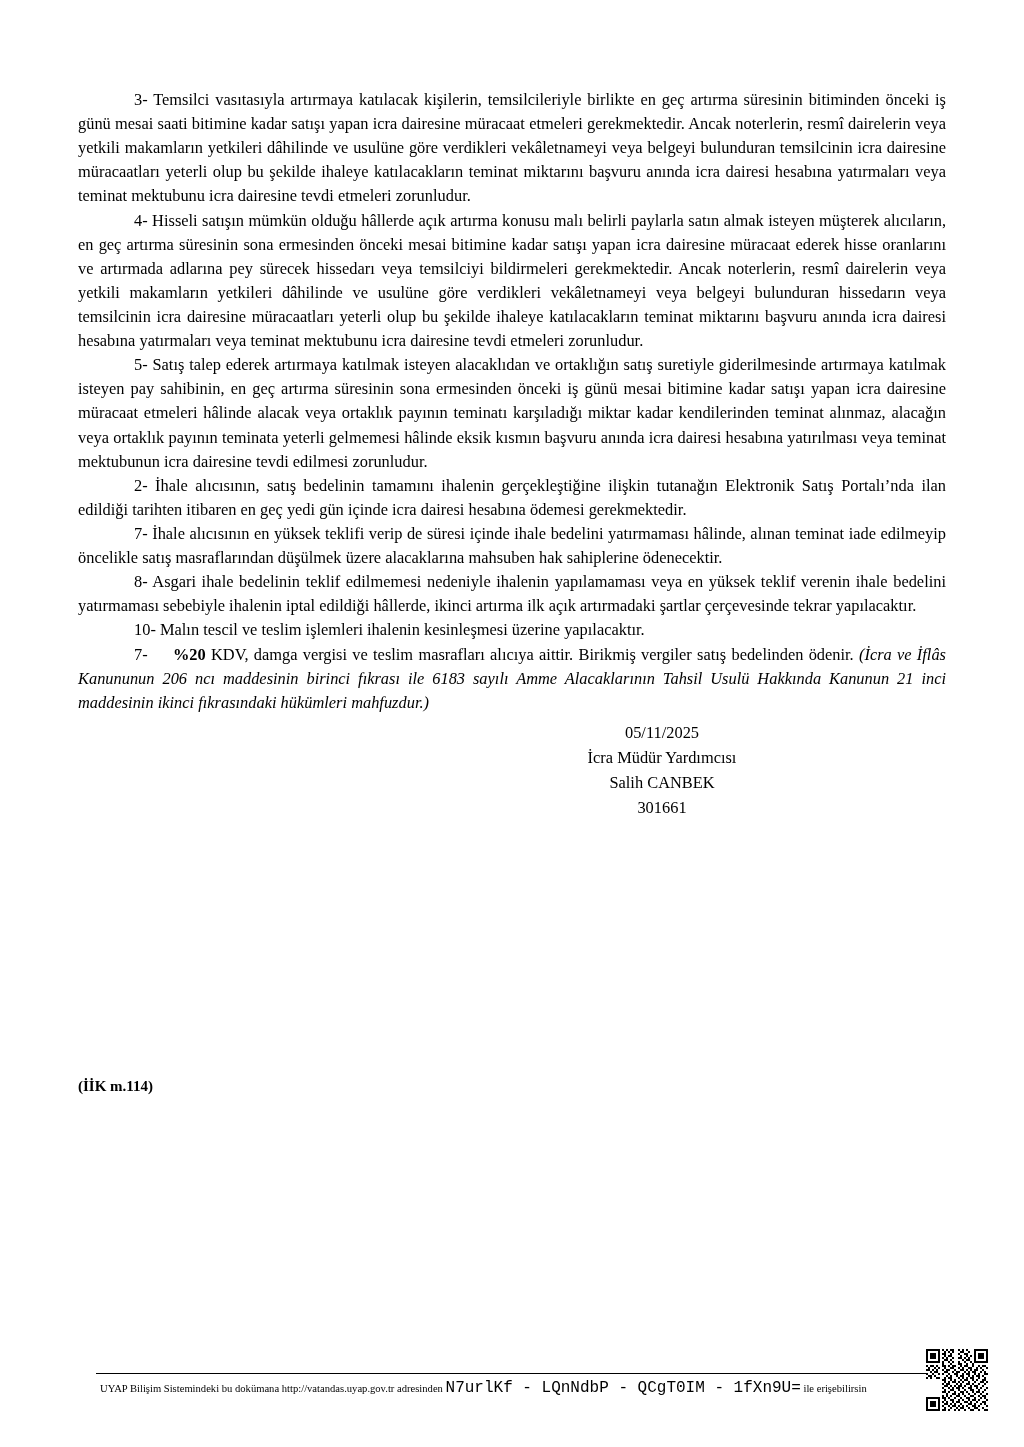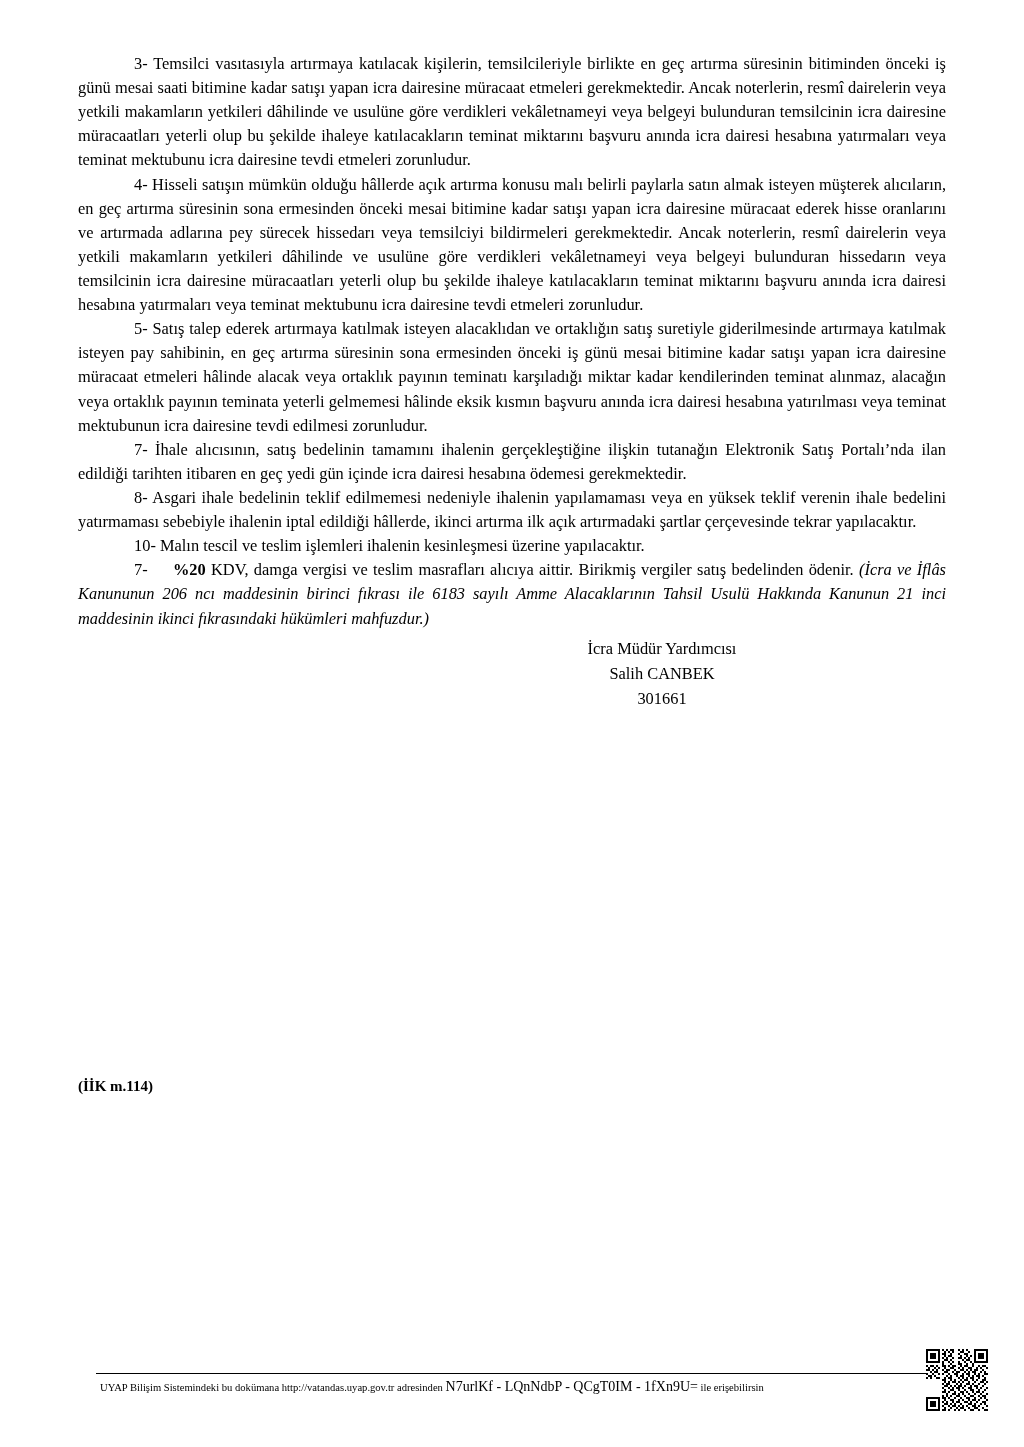--- a/index.html
+++ b/index.html
@@ -13,21 +13,21 @@
     position: relative;
     font-family: "Liberation Serif", serif;
     color: #000000;
   }
   .page {
     position: absolute;
     left: 0; top: 0;
     width: 1024px;
     height: 1447px;
     box-sizing: border-box;
-    padding: 52px 78px 0 78px;
+    padding: 88px 78px 0 78px;
   }
   .body-text {
     font-size: 16.4px;
     line-height: 1.47;
     text-align: justify;
     text-justify: inter-word;
   }
   .body-text p {
     margin: 0 0 0 0;
     text-indent: 56px;
@@ -72,54 +72,56 @@
   }
   .footer-line {
     position: absolute;
     left: 100px;
     top: 6px;
     font-size: 10.6px;
     white-space: nowrap;
     font-family: "Liberation Serif", serif;
   }
   .footer-line .code {
-    font-family: Liberation Serif, serif;
-    font-size: 14px;
+    font-family: Liberation Mono, monospace;
+    font-size: 16px;
     letter-spacing: 0px;
   }
   .qr {
     position: absolute;
     right: 36px;
     bottom: 20px;
     width: 62px;
     height: 62px;
   }
   .qr svg { display: block; }
 </style>
 </head>
 <body>
 
 <div class="page">
 
   <div class="body-text">
     <p>3- Temsilci vasıtasıyla artırmaya katılacak kişilerin, temsilcileriyle birlikte en geç artırma süresinin bitiminden önceki iş günü mesai saati bitimine kadar satışı yapan icra dairesine müracaat etmeleri gerekmektedir. Ancak noterlerin, resmî dairelerin veya yetkili makamların yetkileri dâhilinde ve usulüne göre verdikleri vekâletnameyi veya belgeyi bulunduran temsilcinin icra dairesine müracaatları yeterli olup bu şekilde ihaleye katılacakların teminat miktarını başvuru anında icra dairesi hesabına yatırmaları veya teminat mektubunu icra dairesine tevdi etmeleri zorunludur.</p>
     <p>4- Hisseli satışın mümkün olduğu hâllerde açık artırma konusu malı belirli paylarla satın almak isteyen müşterek alıcıların, en geç artırma süresinin sona ermesinden önceki mesai bitimine kadar satışı yapan icra dairesine müracaat ederek hisse oranlarını ve artırmada adlarına pey sürecek hissedarı veya temsilciyi bildirmeleri gerekmektedir. Ancak noterlerin, resmî dairelerin veya yetkili makamların yetkileri dâhilinde ve usulüne göre verdikleri vekâletnameyi veya belgeyi bulunduran hissedarın veya temsilcinin icra dairesine müracaatları yeterli olup bu şekilde ihaleye katılacakların teminat miktarını başvuru anında icra dairesi hesabına yatırmaları veya teminat mektubunu icra dairesine tevdi etmeleri zorunludur.</p>
     <p>5- Satış talep ederek artırmaya katılmak isteyen alacaklıdan ve ortaklığın satış suretiyle giderilmesinde artırmaya katılmak isteyen pay sahibinin, en geç artırma süresinin sona ermesinden önceki iş günü mesai bitimine kadar satışı yapan icra dairesine müracaat etmeleri hâlinde alacak veya ortaklık payının teminatı  karşıladığı miktar kadar kendilerinden teminat alınmaz, alacağın veya ortaklık payının teminata yeterli gelmemesi hâlinde eksik kısmın başvuru anında icra dairesi hesabına yatırılması veya teminat mektubunun icra dairesine tevdi edilmesi zorunludur.</p>
-    <p>7- İhale alıcısının, satış bedelinin tamamını ihalenin gerçekleştiğine ilişkin tutanağın Elektronik Satış Portalı’nda ilan edildiği tarihten itibaren en geç yedi gün içinde icra dairesi hesabına ödemesi gerekmektedir.</p>
+    <p>2- İhale alıcısının, satış bedelinin tamamını ihalenin gerçekleştiğine ilişkin tutanağın Elektronik Satış Portalı’nda ilan edildiği tarihten itibaren en geç yedi gün içinde icra dairesi hesabına ödemesi gerekmektedir.</p>
+    <p>7- İhale alıcısının en yüksek teklifi verip de süresi içinde ihale bedelini yatırmaması hâlinde, alınan teminat iade edilmeyip öncelikle satış masraflarından düşülmek üzere alacaklarına mahsuben hak sahiplerine ödenecektir.</p>
     <p>8- Asgari ihale bedelinin teklif edilmemesi nedeniyle ihalenin yapılamaması veya en yüksek teklif verenin ihale bedelini yatırmaması sebebiyle ihalenin iptal edildiği hâllerde, ikinci artırma ilk açık artırmadaki şartlar çerçevesinde tekrar yapılacaktır.</p>
     <p>10- Malın tescil ve teslim işlemleri ihalenin kesinleşmesi üzerine yapılacaktır.</p>
     <p>
       <span>7-</span>
       <span class="bold">%20</span>
       <span>KDV, damga vergisi ve teslim masrafları alıcıya aittir. Birikmiş vergiler satış bedelinden ödenir.</span>
       <span class="italic">(İcra ve İflâs Kanununun 206 ncı maddesinin birinci fıkrası ile 6183 sayılı Amme Alacaklarının Tahsil Usulü Hakkında Kanunun 21 inci maddesinin ikinci fıkrasındaki hükümleri mahfuzdur.)</span>
     </p>
   </div>
 
   <div class="signature-block">
+    <div>05/11/2025</div>
     <div>İcra Müdür Yardımcısı</div>
     <div>Salih CANBEK</div>
     <div>301661</div>
   </div>
 
   <div class="footer-ref">(İİK m.114)</div>
 </div>
 
 <div class="page-footer">
   <div class="footer-rule"></div>

